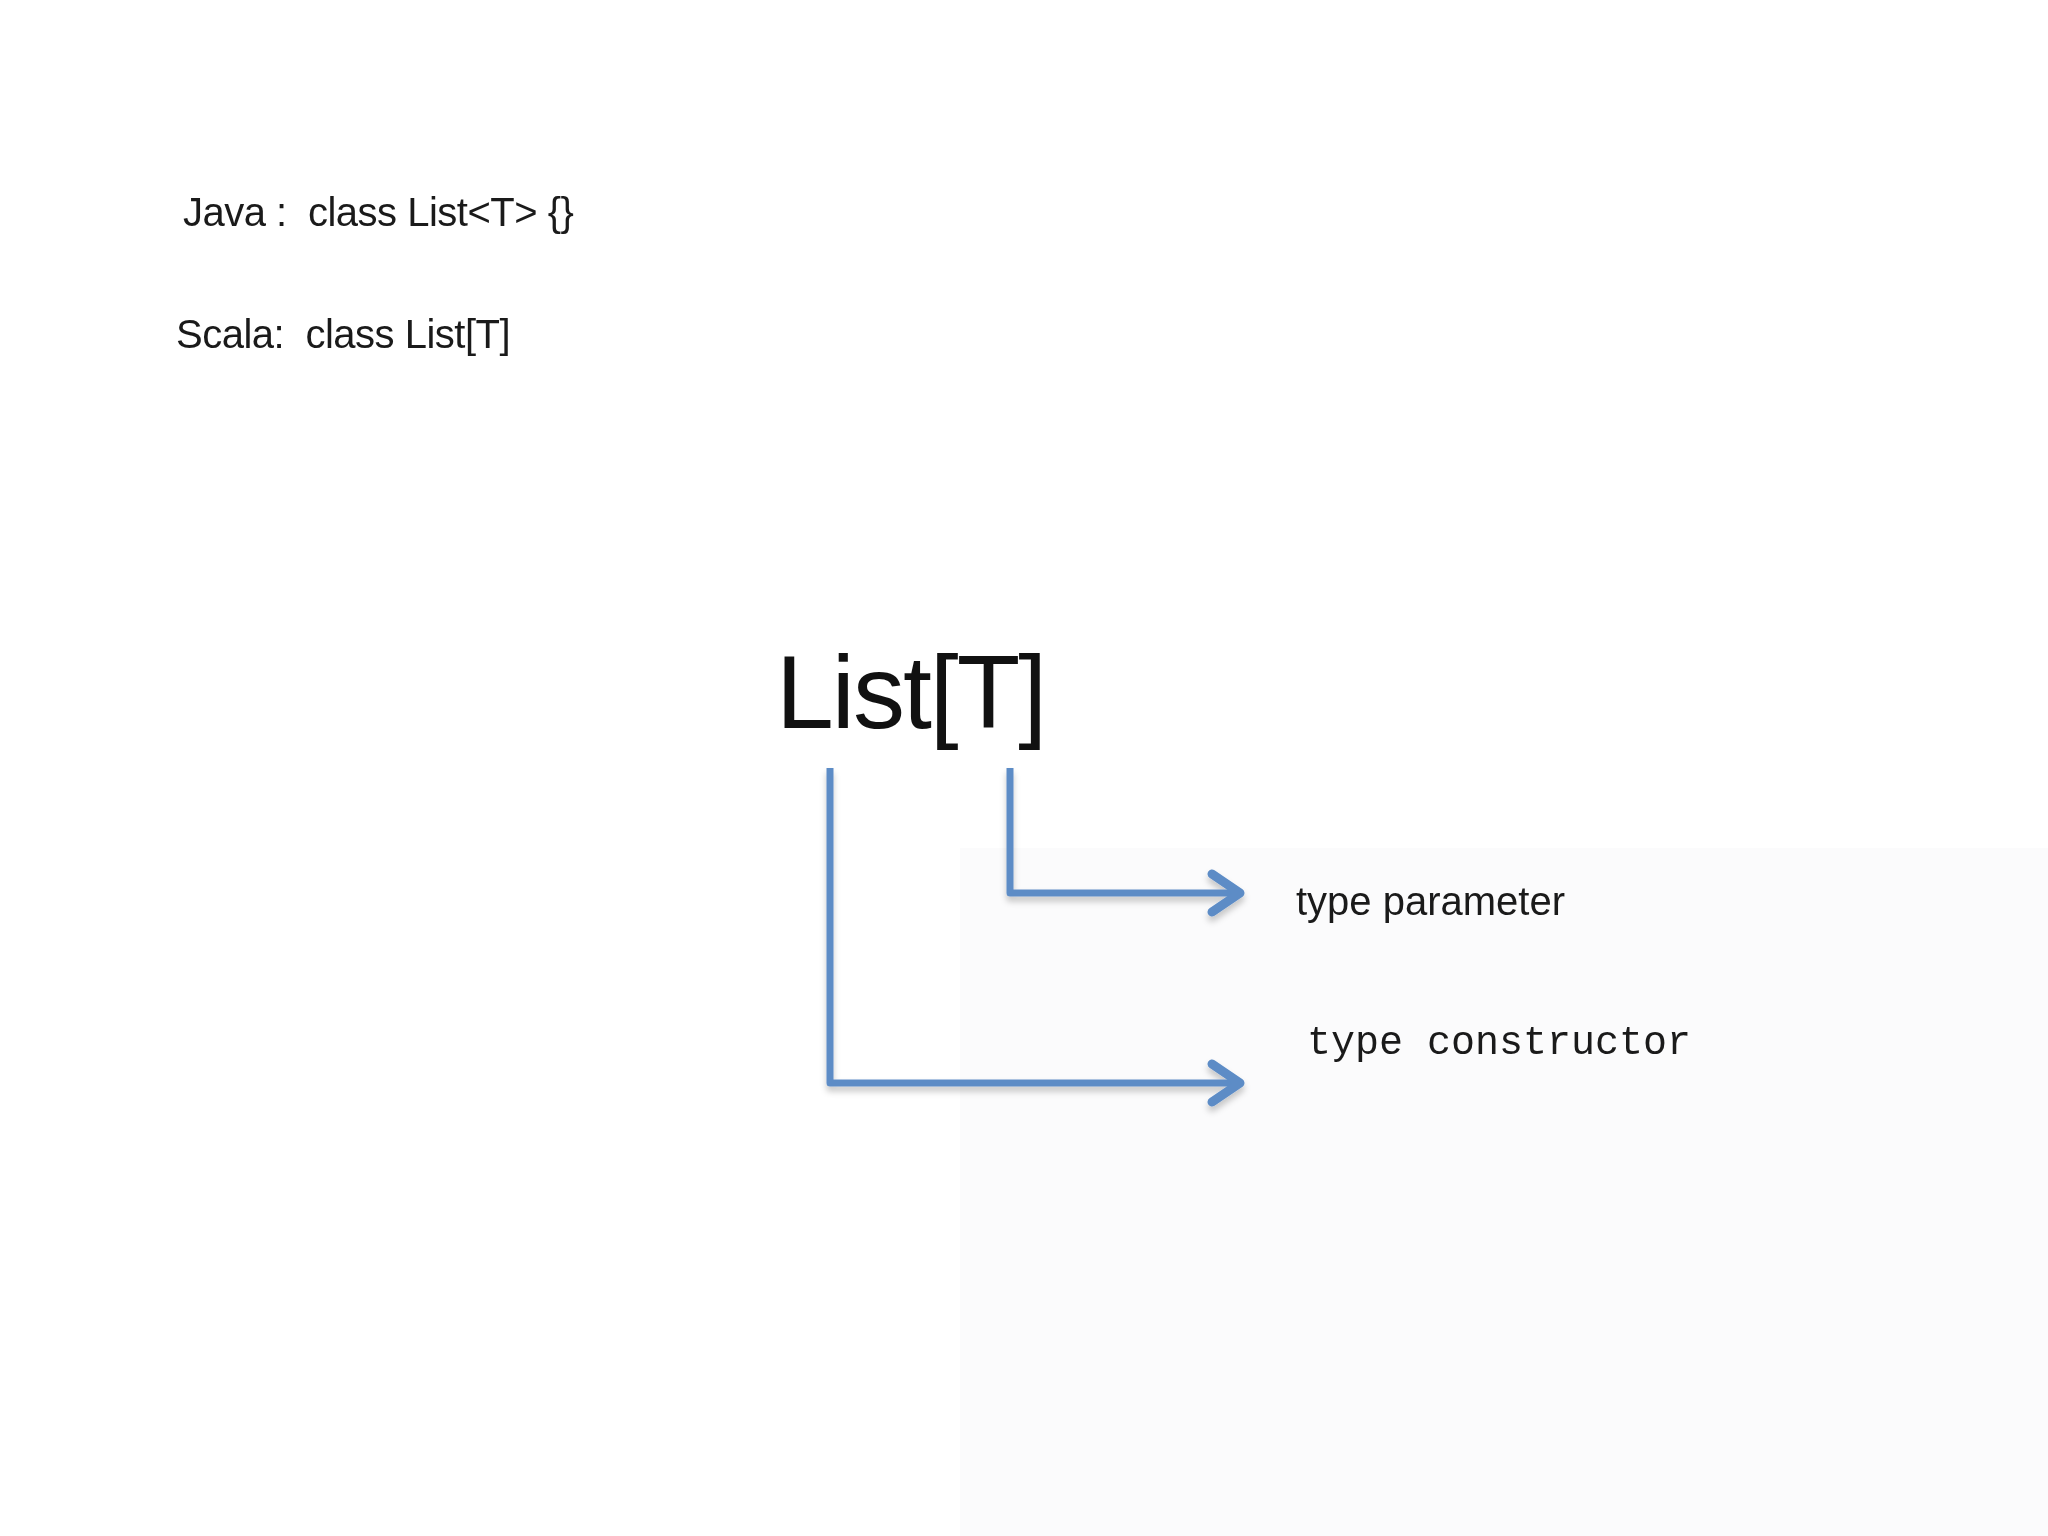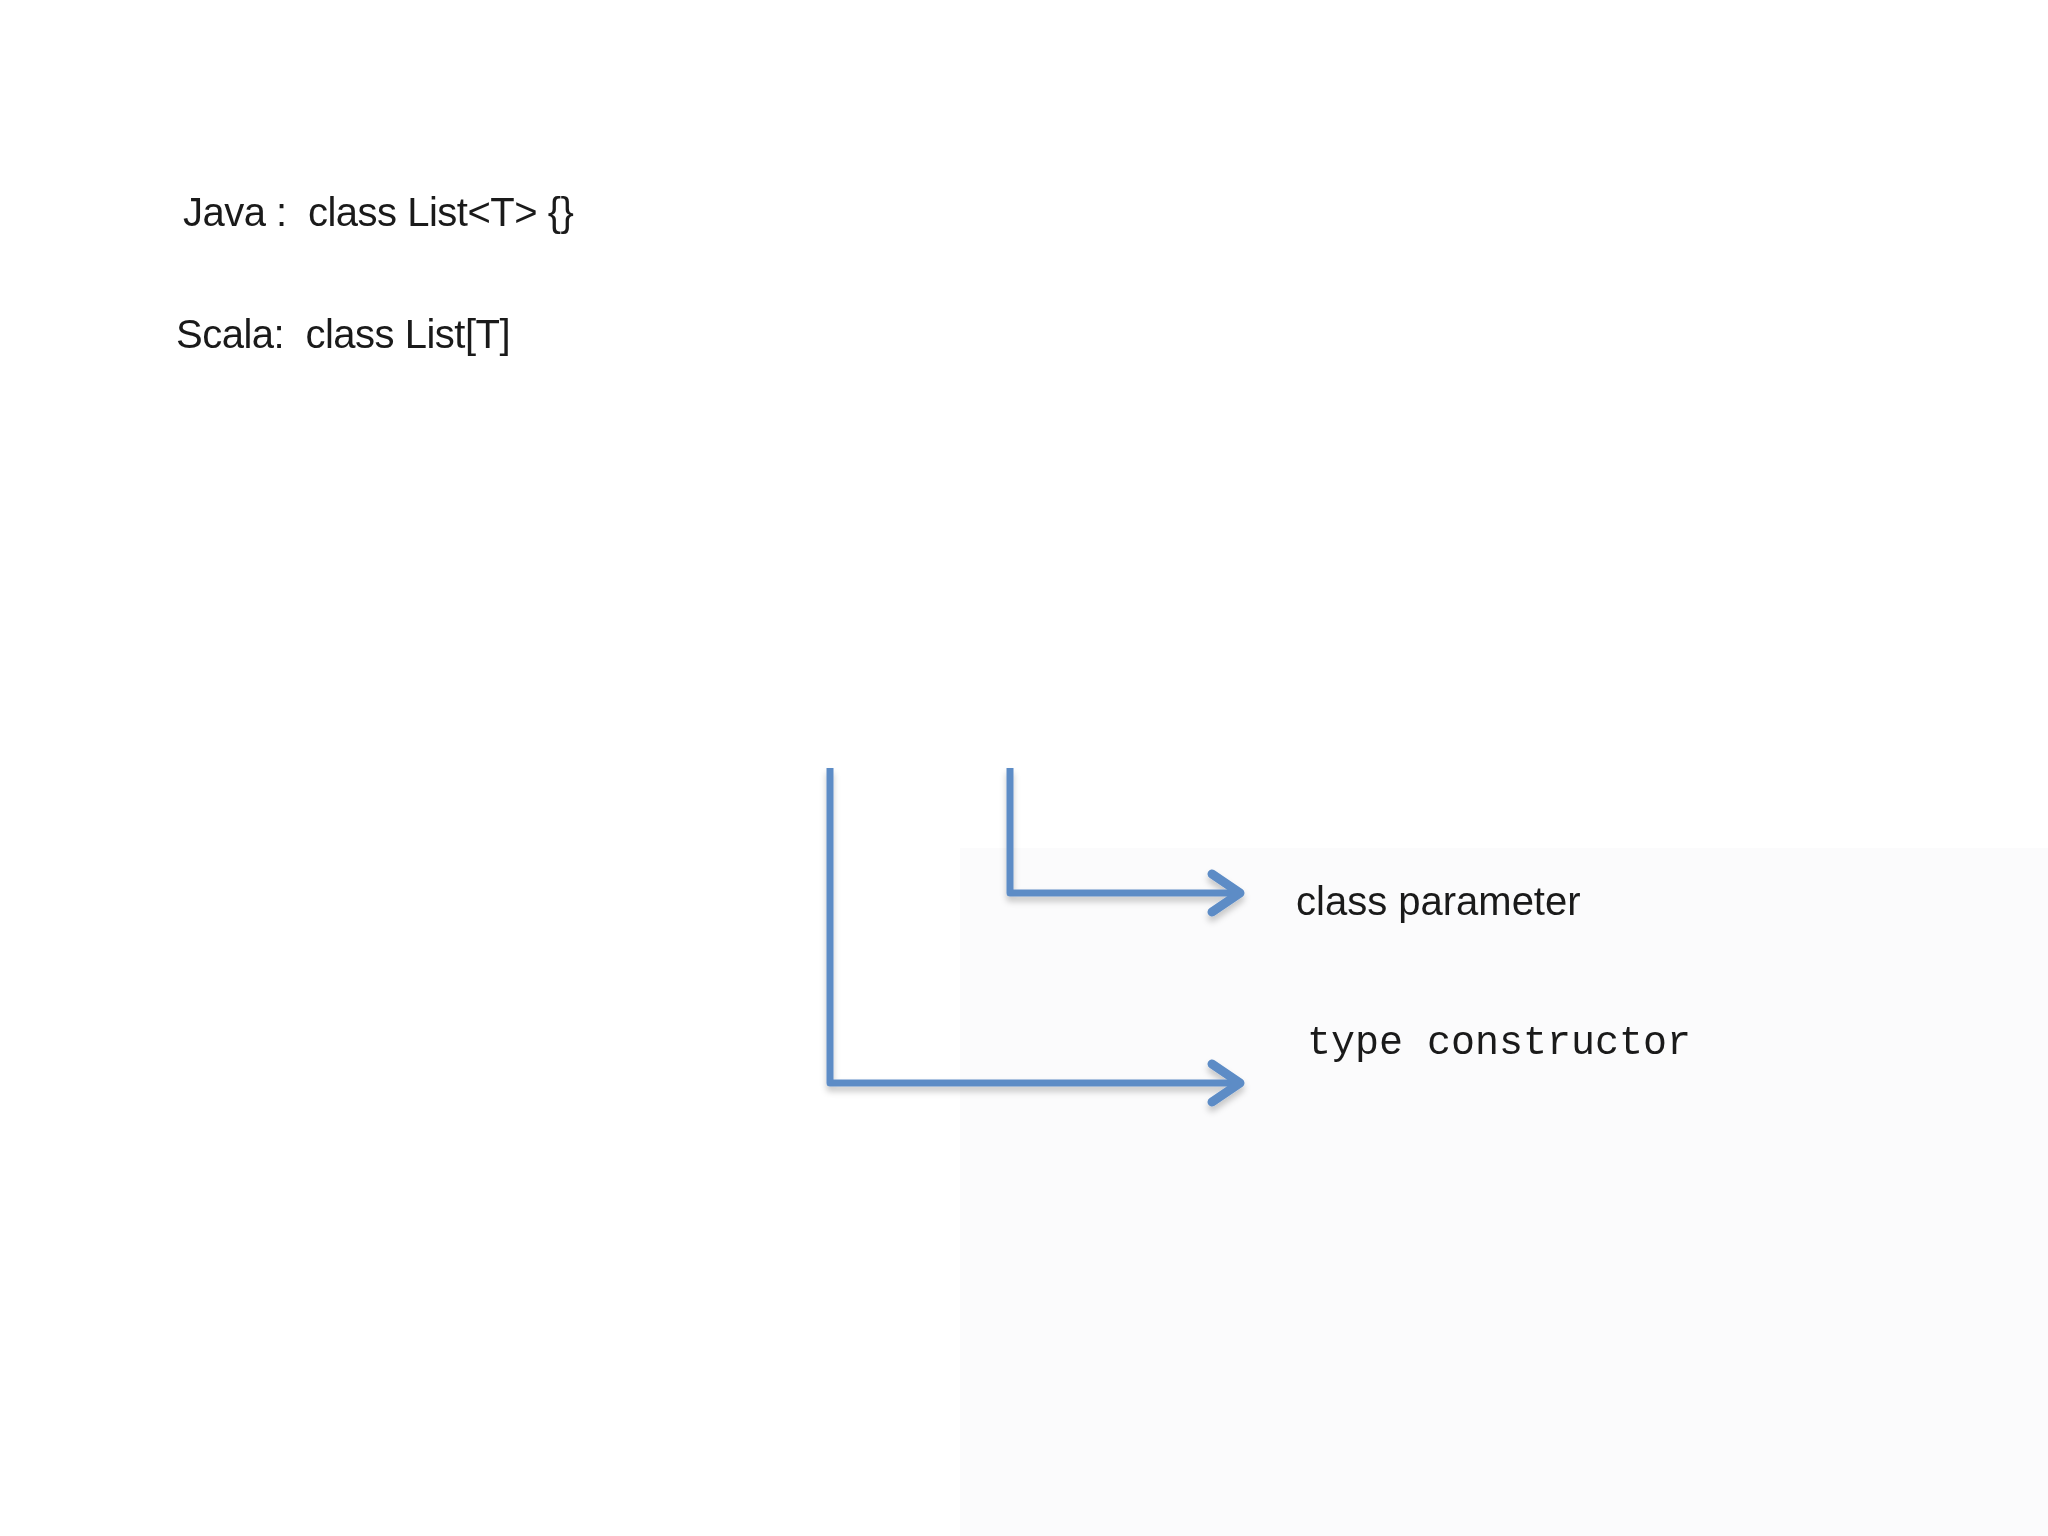--- a/index.html
+++ b/index.html
@@ -66,36 +66,37 @@
 <body>
 
 <div id="canvas">
 
   <div class="tint"></div>
 
   <div class="code-line" id="java-line">Java :  class List&lt;T&gt; {}</div>
 
   <div class="code-line" id="scala-line">Scala:  class List[T]</div>
 
+  <div class="big-label">List[T]</div>
 
   <svg class="connector-layer" viewBox="0 0 2048 1536" xmlns="http://www.w3.org/2000/svg">
     <defs>
       <filter id="arrow-shadow" x="-20%" y="-20%" width="140%" height="140%">
         <feDropShadow dx="0" dy="5" stdDeviation="3" flood-color="#000000" flood-opacity="0.22"></feDropShadow>
       </filter>
     </defs>
 
     <g filter="url(#arrow-shadow)">
       <polyline points="1010,768 1010,893 1233,893" fill="none" stroke-width="7" stroke-linejoin="round" stroke="#5d8cc6"></polyline>
       <polyline points="1212,874 1240,893 1212,912" fill="none" stroke-width="9" stroke-linecap="round" stroke-linejoin="round" stroke="#5d8cc6"></polyline>
     </g>
 
     <g filter="url(#arrow-shadow)">
       <polyline points="830,768 830,1083 1233,1083" fill="none" stroke-width="7" stroke-linejoin="round" stroke="#5d8cc6"></polyline>
       <polyline points="1212,1064 1240,1083 1212,1102" fill="none" stroke-width="9" stroke-linecap="round" stroke-linejoin="round" stroke="#5d8cc6"></polyline>
     </g>
   </svg>
 
-  <div class="annotation" id="type-parameter-label">class parameter</div>
+  <div class="annotation" id="type-parameter-label">type parameter</div>
 
   <div class="annotation" id="type-constructor-label">type constructor</div>
 
 </div>
 
 </body></html>

